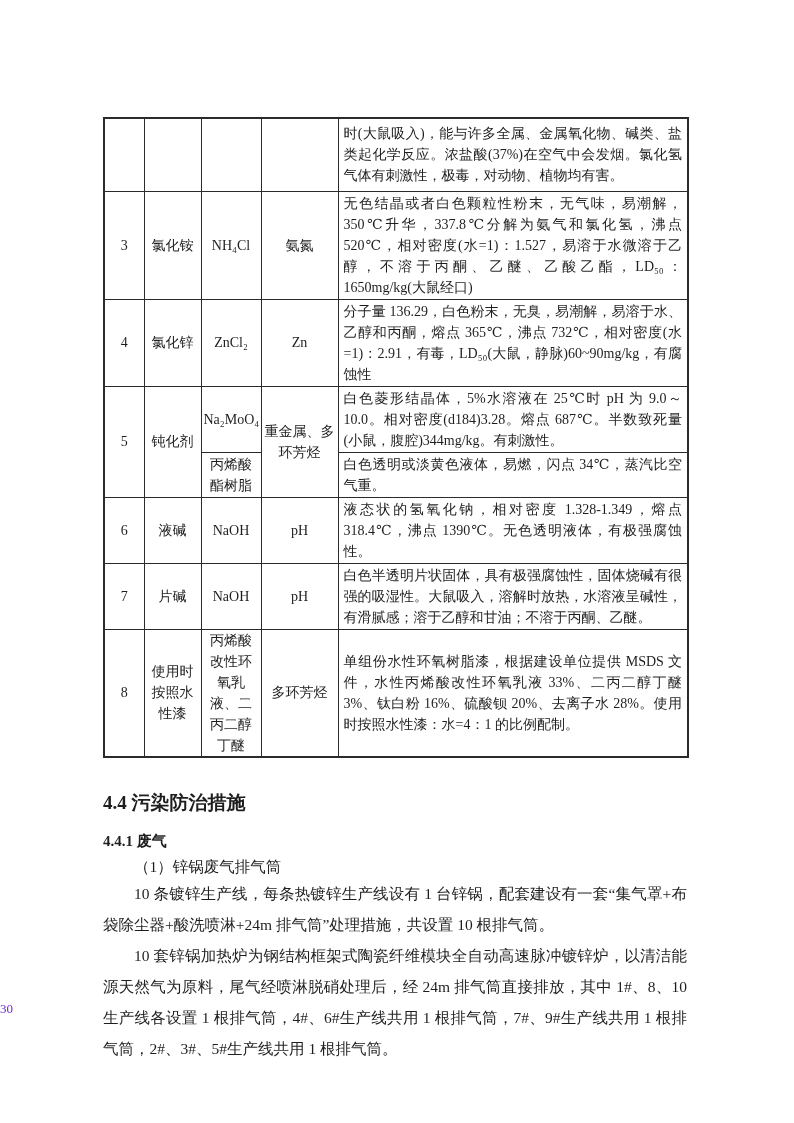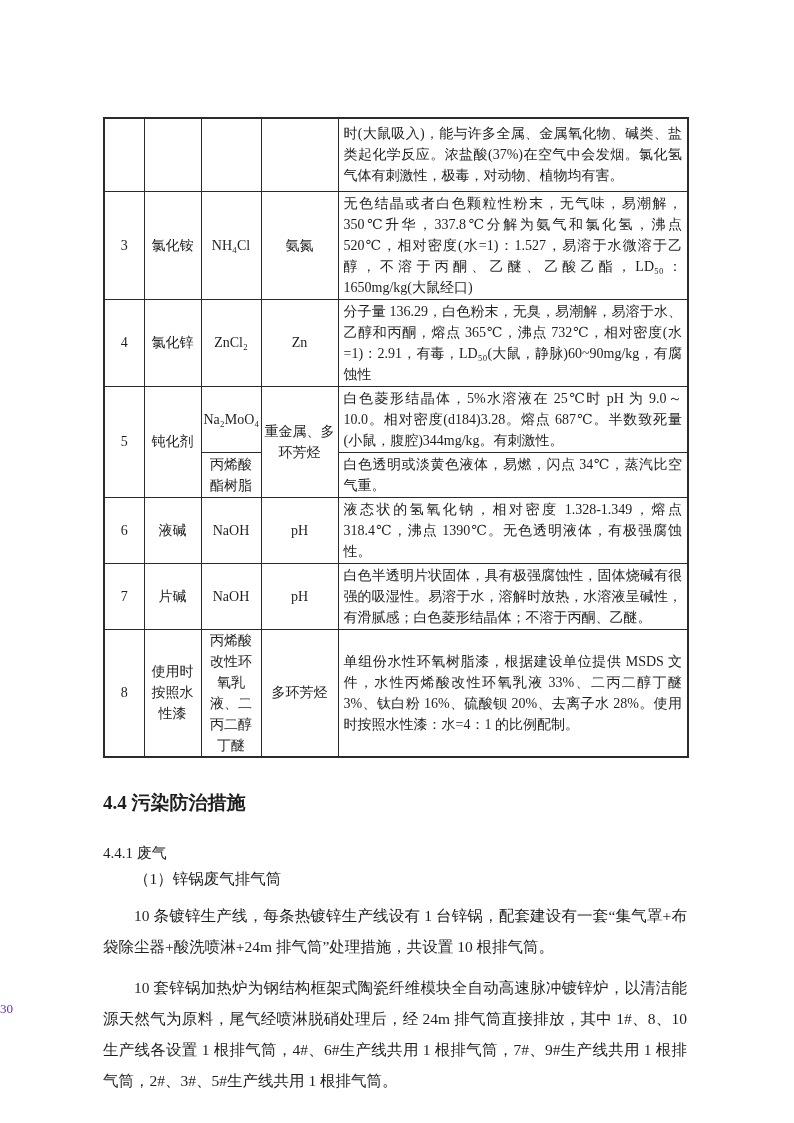--- a/index.html
+++ b/index.html
@@ -52,33 +52,32 @@
   tr.r-7 { height: 63px; }
   tr.r-8 { height: 84px; }
 
   .h-main {
     margin-top: 32px;
     font-size: 19px;
     font-weight: bold;
     line-height: 26px;
   }
   .h-sub {
-    margin-top: 26px;
+    margin-top: 14px;
     font-size: 15px;
-    font-weight: normal;
+    font-weight: bold;
     line-height: 22px;
   }
   .item {
     margin-top: 4px;
     font-size: 15.5px;
     line-height: 22px;
     text-indent: 2em;
   }
   .para {
-    margin-top: 10px;
     font-size: 15.5px;
     line-height: 31px;
     text-indent: 2em;
     text-align: justify;
   }
   .footer-pagenum {
     position: absolute;
     top: 1001px;
     left: 0;
     width: 794px;
@@ -139,21 +138,21 @@
           <td>液碱</td>
           <td>NaOH</td>
           <td>pH</td>
           <td class="desc">液态状的氢氧化钠，相对密度 1.328-1.349，熔点 318.4℃，沸点 1390℃。无色透明液体，有极强腐蚀性。</td>
         </tr>
         <tr class="r-7">
           <td>7</td>
           <td>片碱</td>
           <td>NaOH</td>
           <td>pH</td>
-          <td class="desc">白色半透明片状固体，具有极强腐蚀性，固体烧碱有很强的吸湿性。易溶于水，溶解时放热，水溶液呈碱性，有滑腻感；白色菱形结晶体；不溶于丙酮、乙醚。</td>
+          <td class="desc">白色半透明片状固体，具有极强腐蚀性，固体烧碱有很强的吸湿性。大鼠吸入，溶解时放热，水溶液呈碱性，有滑腻感；溶于乙醇和甘油；不溶于丙酮、乙醚。</td>
         </tr>
         <tr class="r-8">
           <td>8</td>
           <td>使用时按照水性漆</td>
           <td>丙烯酸改性环氧乳液、二丙二醇丁醚</td>
           <td>多环芳烃</td>
           <td class="desc">单组份水性环氧树脂漆，根据建设单位提供 MSDS 文件，水性丙烯酸改性环氧乳液 33%、二丙二醇丁醚 3%、钛白粉 16%、硫酸钡 20%、去离子水 28%。使用时按照水性漆：水=4：1 的比例配制。</td>
         </tr>
       </tbody>
     </table>

